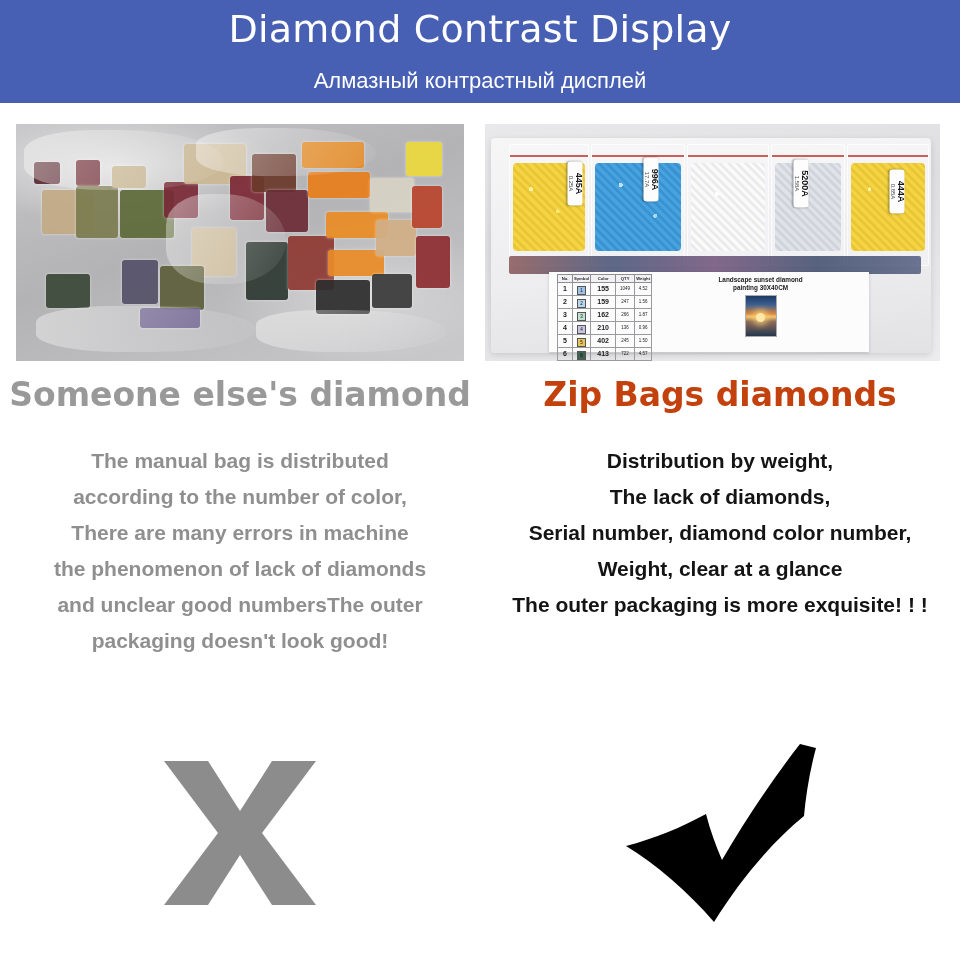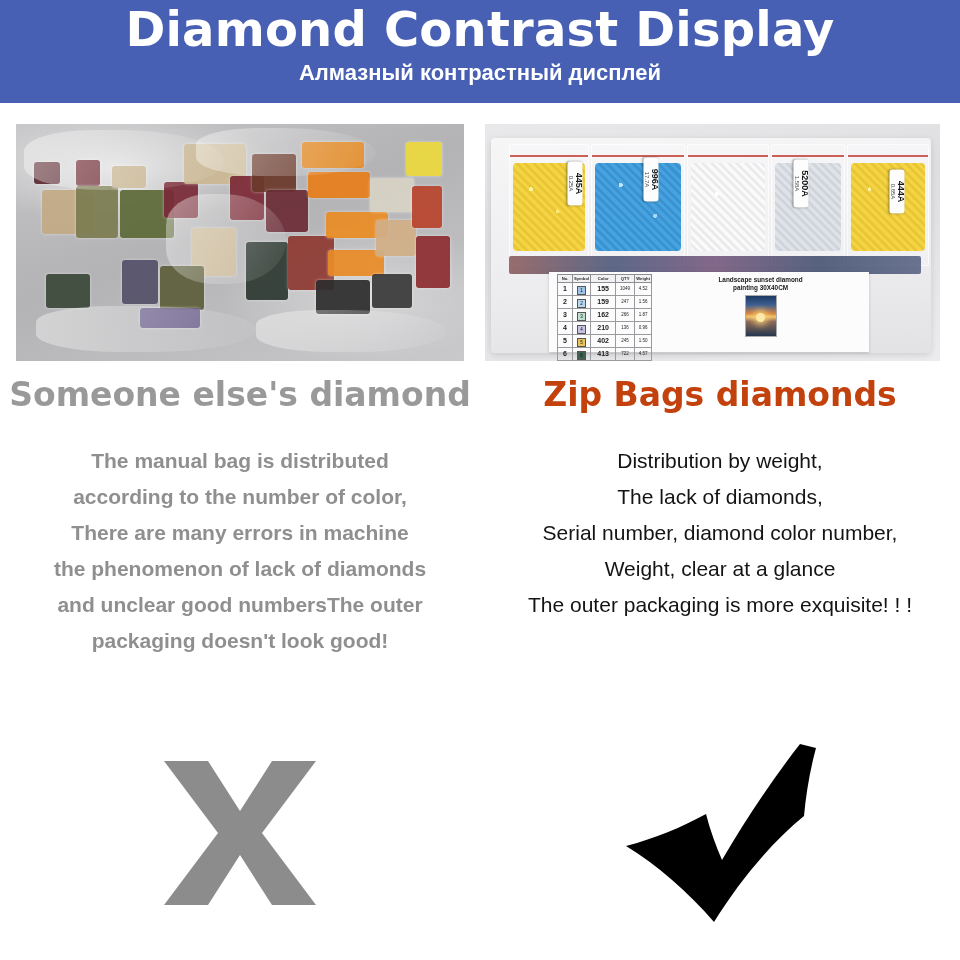--- a/index.html
+++ b/index.html
@@ -25,33 +25,33 @@
     display: flex;
     flex-direction: column;
     align-items: center;
     justify-content: flex-start;
     box-sizing: border-box;
     padding-top: 6px;
   }
   .banner-title {
     color: #ffffff;
     font-family: "DejaVu Sans", sans-serif;
-    font-weight: bold;
-    font-size: 48px;
+    font-weight: normal;
+    font-size: 38px;
     letter-spacing: 0.2px;
     line-height: 46px;
     white-space: nowrap;
   }
   .banner-subtitle {
     color: #ffffff;
     font-family: "Liberation Sans", sans-serif;
-    font-weight: bold;
+    font-weight: normal;
     font-size: 22px;
     line-height: 30px;
-    margin-top: 6px;
+    margin-top: 14px;
     white-space: nowrap;
   }
 
   
   .columns {
     position: absolute;
     left: 0;
     top: 103px;
     width: 960px;
     height: 857px;
@@ -309,21 +309,21 @@
     position: absolute;
     top: 340px;
     left: 0;
     width: 480px;
     text-align: center;
     font-family: "Liberation Sans", sans-serif;
     font-size: 21px;
     line-height: 36px;
   }
   .col-left  .body-copy { color: #8f8f8f; font-weight: bold; }
-  .col-right .body-copy { color: #141414; }
+  .col-right .body-copy { color: #141414; font-weight: bold; }
   .body-copy .line { display: block; white-space: nowrap; }
 
   
   .mark {
     position: absolute;
     top: 630px;
     left: 0;
     width: 480px;
     height: 200px;
     display: flex;

